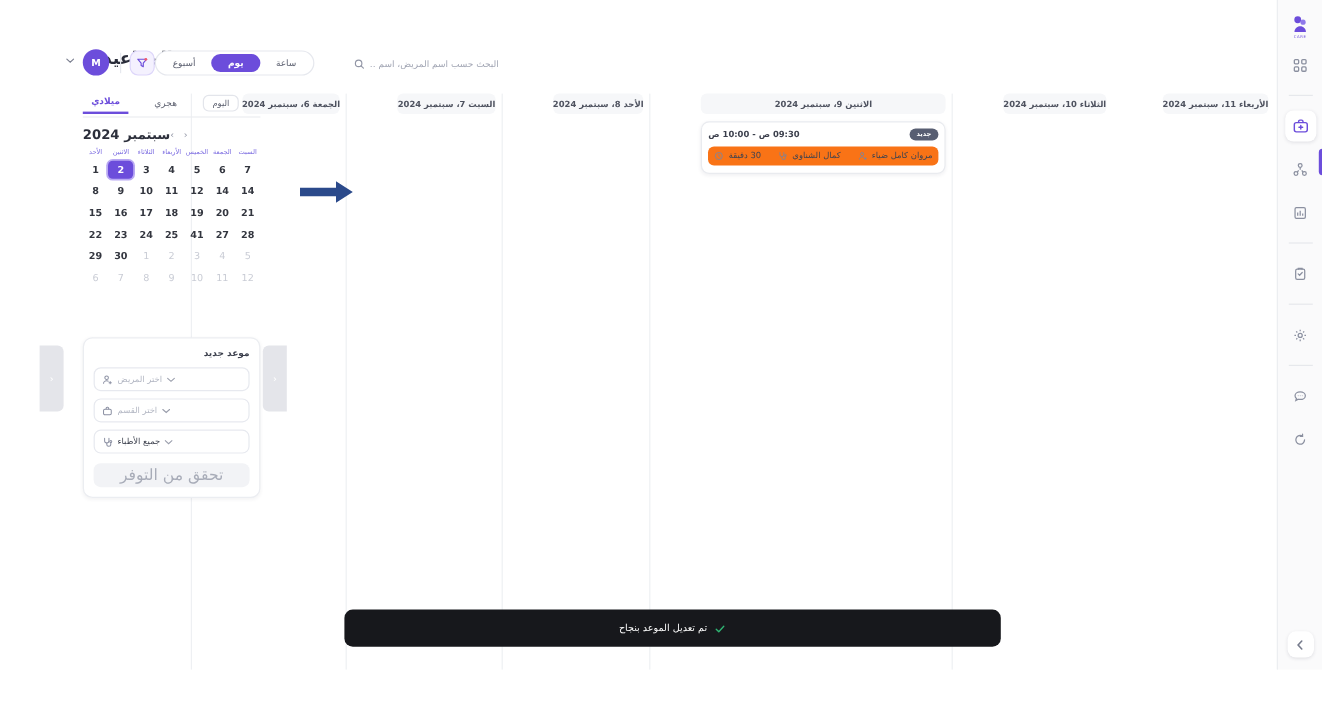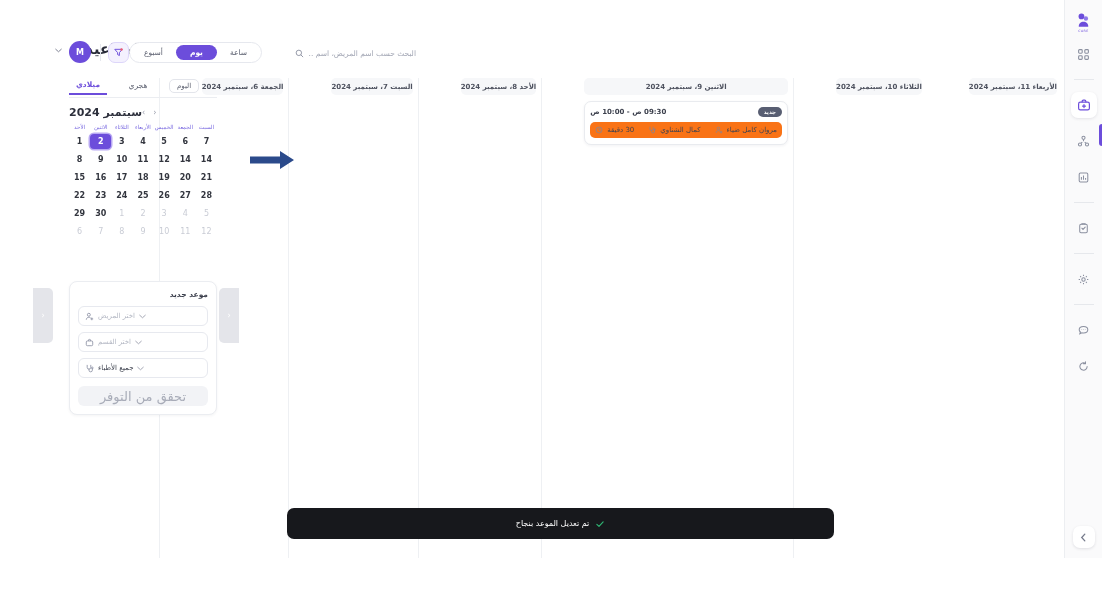--- a/index.html
+++ b/index.html
@@ -446,21 +446,21 @@
         <div class="day">8</div>
         <div class="day">21</div>
         <div class="day">20</div>
         <div class="day">19</div>
         <div class="day">18</div>
         <div class="day">17</div>
         <div class="day">16</div>
         <div class="day">15</div>
         <div class="day">28</div>
         <div class="day">27</div>
-        <div class="day">26</div>
+        <div class="day">41</div>
         <div class="day">25</div>
         <div class="day">24</div>
         <div class="day">23</div>
         <div class="day">22</div>
         <div class="day mute">5</div>
         <div class="day mute">4</div>
         <div class="day mute">3</div>
         <div class="day mute">2</div>
         <div class="day mute">1</div>
         <div class="day">30</div>

